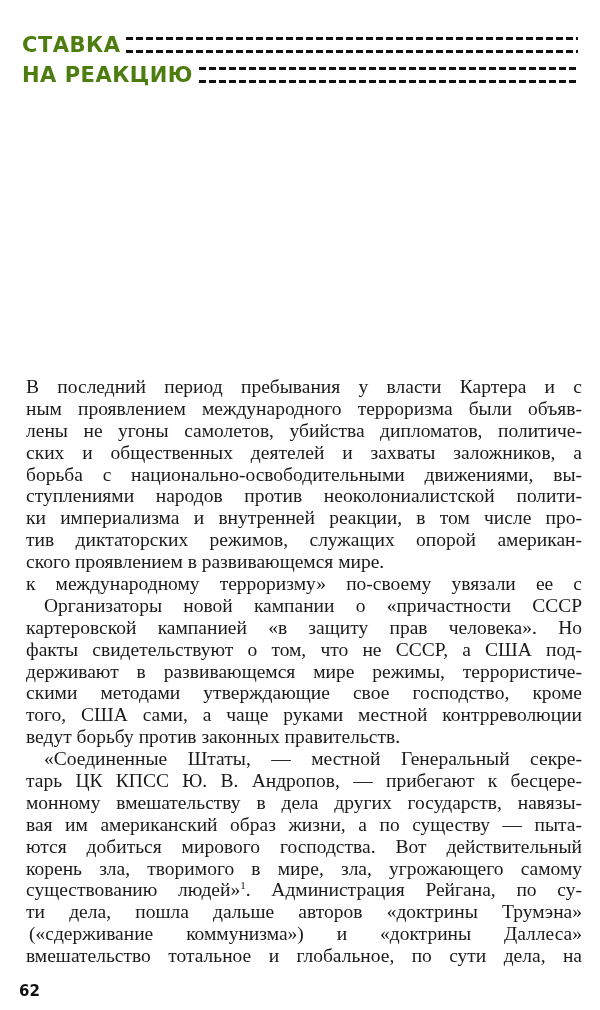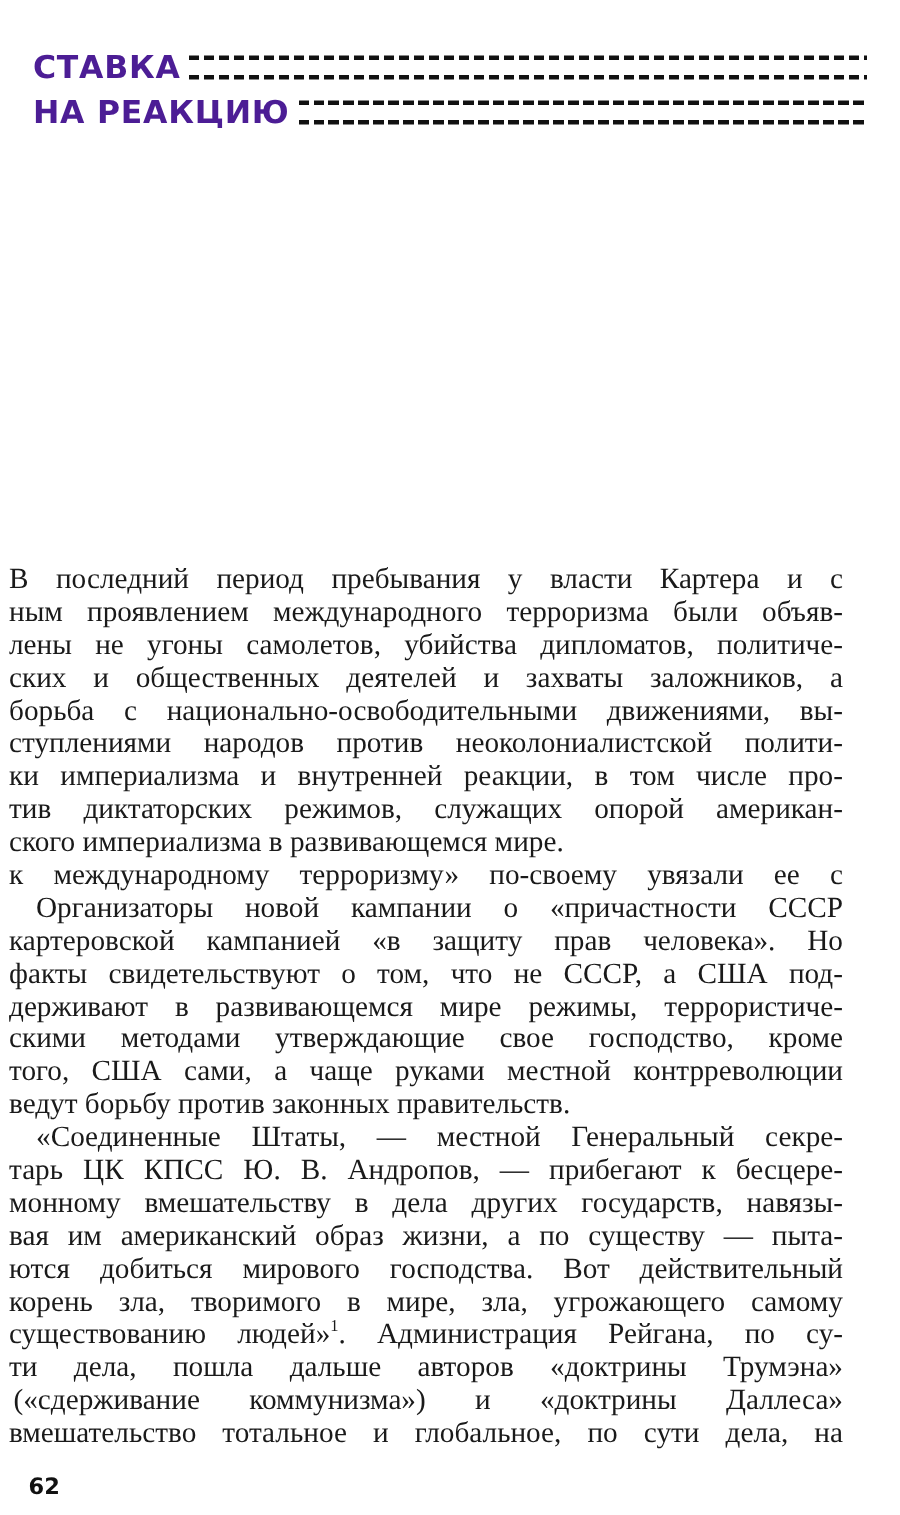--- a/index.html
+++ b/index.html
@@ -4,31 +4,31 @@
 <style>
   html, body { margin: 0; padding: 0; }
   body {
     width: 600px; height: 1010px; background: #ffffff; position: relative; overflow: hidden;
     color: #1a1a1a;
   }
   .header { position: absolute; left: 22px; top: 30px; width: 556px; }
   .hrow { display: flex; align-items: center; height: 30px; }
   .htitle {
     font-family: "DejaVu Sans", sans-serif; font-weight: bold; font-size: 21px;
-    letter-spacing: 0.5px; color: #4c1d95; white-space: nowrap; line-height: 30px;
+    letter-spacing: 0.5px; color: #4d7c0f; white-space: nowrap; line-height: 30px;
     transform: scaleY(1.0);
     text-align: right;
   }
   .dashes { flex: 1; margin-left: 6px; height: 16px; display: flex; flex-direction: column; justify-content: space-between; }
   .dash-line {
     height: 3px;
     background-image: repeating-linear-gradient(to right, #111 0 7px, transparent 7px 10px);
   }
   .body-text {
-    position: absolute; left: 6px; top: 376px; width: 556px;
+    position: absolute; left: 26px; top: 376px; width: 556px;
     font-family: "Liberation Serif", serif; font-size: 19.5px; line-height: 21.9px;
     color: #1a1a1a;
   }
   .line { white-space: nowrap; display: block; text-align: justify; text-align-last: justify; height: 21.9px; overflow: visible; }
   .line.last { text-align-last: left; }
   .line.indent { padding-left: 18px; }
   .line.quote-indent { padding-left: 3px; }
   sup { font-size: 11px; line-height: 0; }
   .page-number {
     position: absolute; left: 19px; top: 982px;
@@ -57,21 +57,21 @@
 
 <div class="body-text">
   <span class="line">В последний период пребывания у власти Картера и с</span>
   <span class="line">ным проявлением международного терроризма были объяв-</span>
   <span class="line">лены не угоны самолетов, убийства дипломатов, политиче-</span>
   <span class="line">ских и общественных деятелей и захваты заложников, а</span>
   <span class="line">борьба с национально-освободительными движениями, вы-</span>
   <span class="line">ступлениями народов против неоколониалистской полити-</span>
   <span class="line">ки империализма и внутренней реакции, в том числе про-</span>
   <span class="line">тив диктаторских режимов, служащих опорой американ-</span>
-  <span class="line last">ского империализма в развивающемся мире.</span>
+  <span class="line last">ского проявлением в развивающемся мире.</span>
   <span class="line">к международному терроризму» по-своему увязали ее с</span>
   <span class="line indent">Организаторы новой кампании о «причастности СССР</span>
   <span class="line">картеровской кампанией «в защиту прав человека». Но</span>
   <span class="line">факты свидетельствуют о том, что не СССР, а США под-</span>
   <span class="line">держивают в развивающемся мире режимы, террористиче-</span>
   <span class="line">скими методами утверждающие свое господство, кроме</span>
   <span class="line">того, США сами, а чаще руками местной контрреволюции</span>
   <span class="line last">ведут борьбу против законных правительств.</span>
   <span class="line indent">«Соединенные Штаты, — местной Генеральный секре-</span>
   <span class="line">тарь ЦК КПСС Ю. В. Андропов, — прибегают к бесцере-</span>

